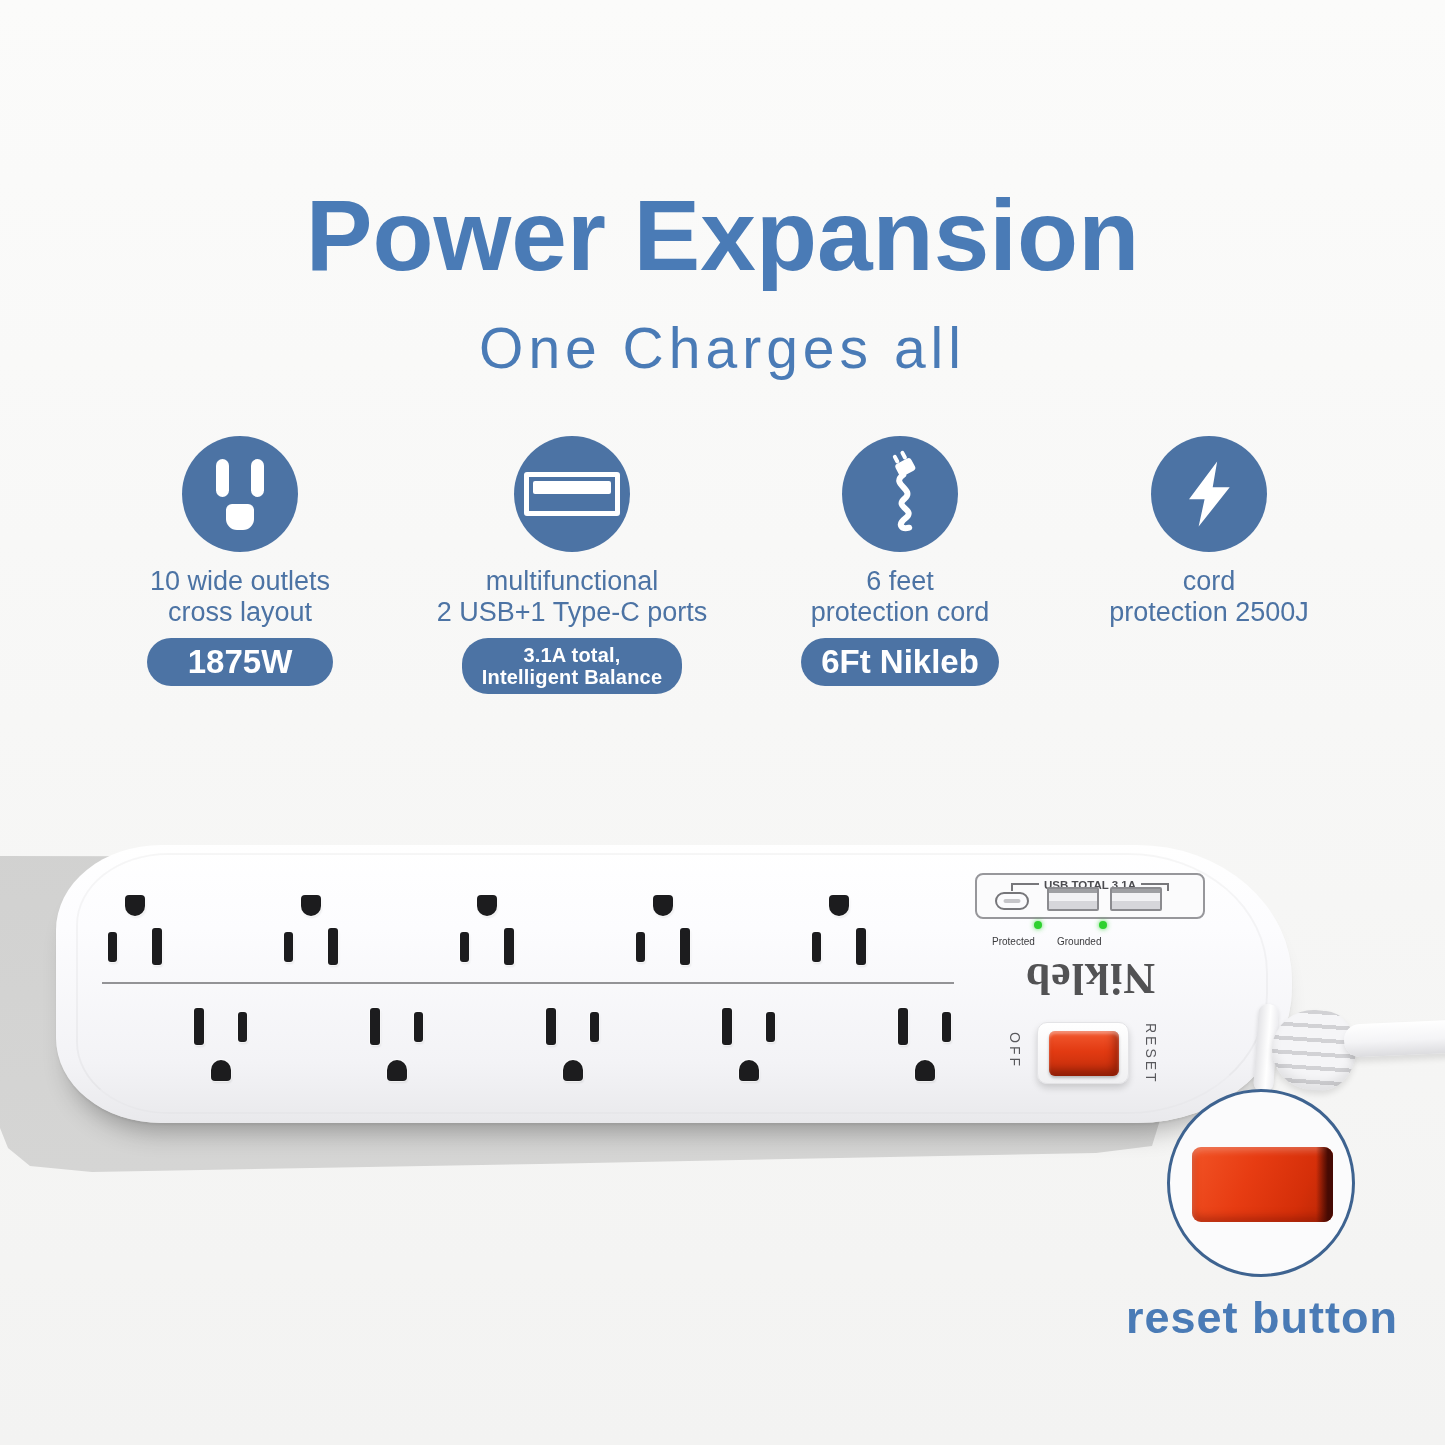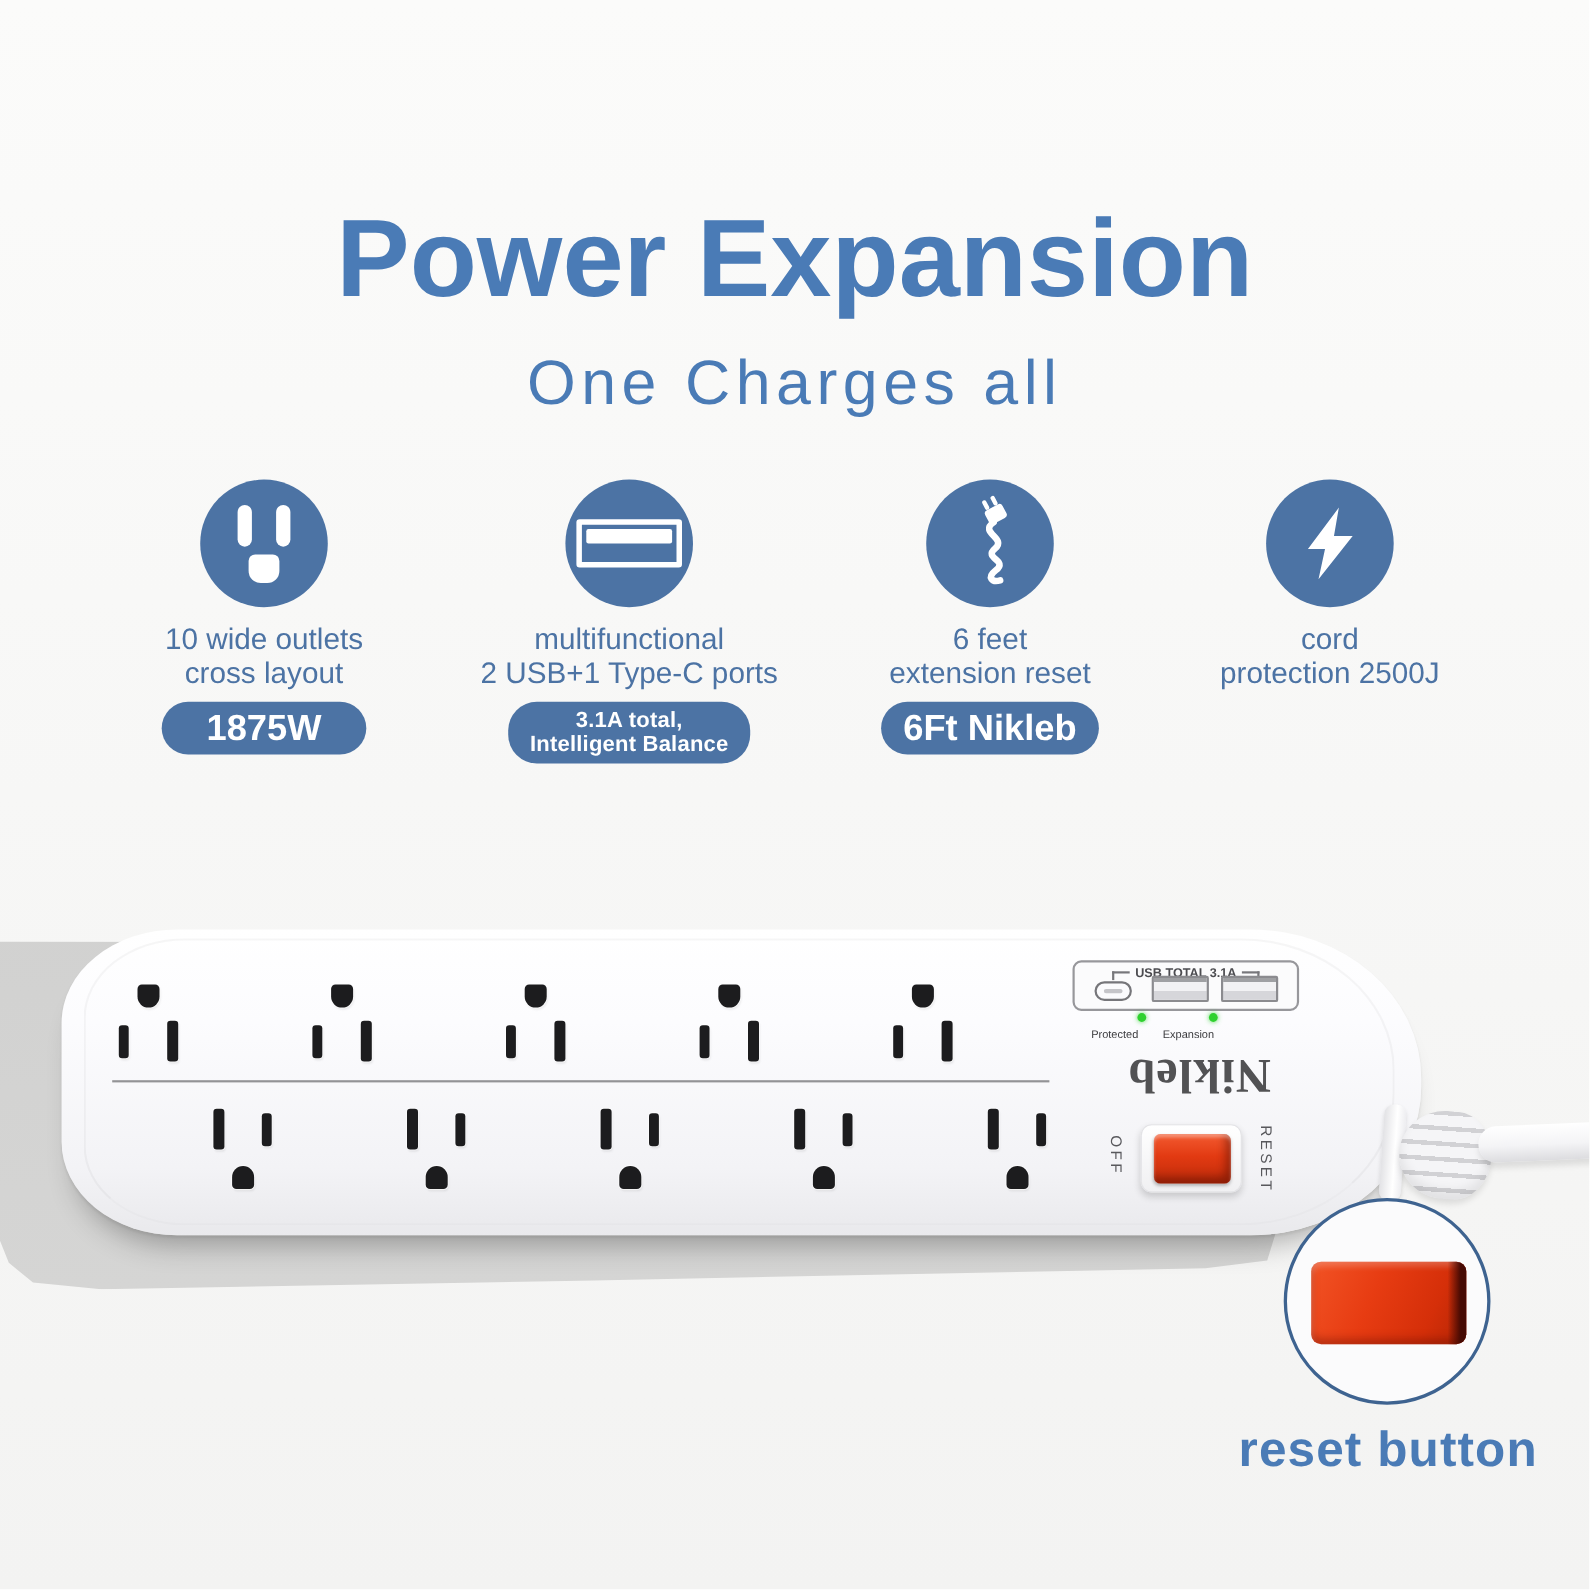--- a/index.html
+++ b/index.html
@@ -58,21 +58,21 @@
   .outlet span{position:absolute;background:#1c1c1e;border-radius:3px;
     box-shadow:0 0 0 1px rgba(255,255,255,.55), 1px 2px 2px rgba(0,0,0,.08);}
   .outlet.top .g{left:20px;top:0;width:20px;height:21px;border-radius:4px 4px 10px 10px;}
   .outlet.top .sl{left:3px;top:37px;width:9px;height:30px;}
   .outlet.top .sr{left:47px;top:33px;width:10px;height:37px;}
   .outlet.bot .sl{left:3px;top:0;width:10px;height:37px;}
   .outlet.bot .sr{left:47px;top:4px;width:9px;height:30px;}
   .outlet.bot .g{left:20px;top:52px;width:20px;height:21px;border-radius:10px 10px 4px 4px;}
 
   
-  .usb-panel{position:absolute;left:919px;top:28px;width:206px;height:46px;
+  .usb-panel{position:absolute;left:919px;top:28px;width:230px;height:46px;
     border:2px solid #97979b;border-radius:8px;background:#fbfbfc;}
   .usb-bracket{position:absolute;top:4px;left:34px;right:34px;display:flex;align-items:flex-start;gap:5px;
     font-size:11.5px;font-weight:bold;color:#4c4c50;white-space:nowrap;}
   .usb-bracket::before,.usb-bracket::after{content:"";flex:1;height:6px;border-top:2px solid #77777b;margin-top:4px;}
   .usb-bracket::before{border-left:2px solid #77777b;}
   .usb-bracket::after{border-right:2px solid #77777b;}
   .port-c{position:absolute;left:18px;top:17px;width:34px;height:18px;border:2.5px solid #76767a;
     border-radius:9px;background:#fbfbfd;}
   .port-c::after{content:"";position:absolute;left:50%;top:50%;transform:translate(-50%,-50%);
     width:17px;height:4px;border-radius:2px;background:#c5c5c9;}
@@ -170,21 +170,21 @@
       <svg width="66" height="88" viewBox="0 0 100 130">
         <g transform="rotate(-28 56 24)">
           <rect x="44" y="15" width="27" height="21" rx="5" fill="#fff"></rect>
           <path d="M51 12 v-8 M64 12 v-8" stroke="#fff" stroke-width="6" stroke-linecap="round" fill="none"></path>
         </g>
         <path d="M55 36 C 34 50, 74 58, 57 72 C 40 86, 76 88, 58 102 C 45 112, 53 119, 64 116" fill="none" stroke="#fff" stroke-width="9" stroke-linecap="round"></path>
       </svg>
     </div>
     <div class="flabel">
       <div>6 feet</div>
-      <div>extension reset</div>
+      <div>protection cord</div>
     </div>
     <div class="fpill">
       <span>6Ft Nikleb</span>
     </div>
   </div>
 
   <div class="feature" style="left:1044px">
     <div class="fcircle">
       <svg width="74" height="74" viewBox="0 0 100 100">
         <polygon points="61,6 23,57 44,57 36,94 78,41 55,41" fill="#fff"></polygon>
@@ -261,21 +261,21 @@
       <div class="port-a a1"></div>
       <div class="port-a a2"></div>
     </div>
 
     <div class="led p">
       <span class="dot"></span>
       <span>Protected</span>
     </div>
     <div class="led g">
       <span class="dot"></span>
-      <span>Expansion</span>
+      <span>Grounded</span>
     </div>
 
     <div class="brand">Nikleb</div>
 
     <div class="vtext off">OFF</div>
     <div class="bezel">
       <div class="rocker"></div>
     </div>
     <div class="vtext reset">RESET</div>
   </div>

